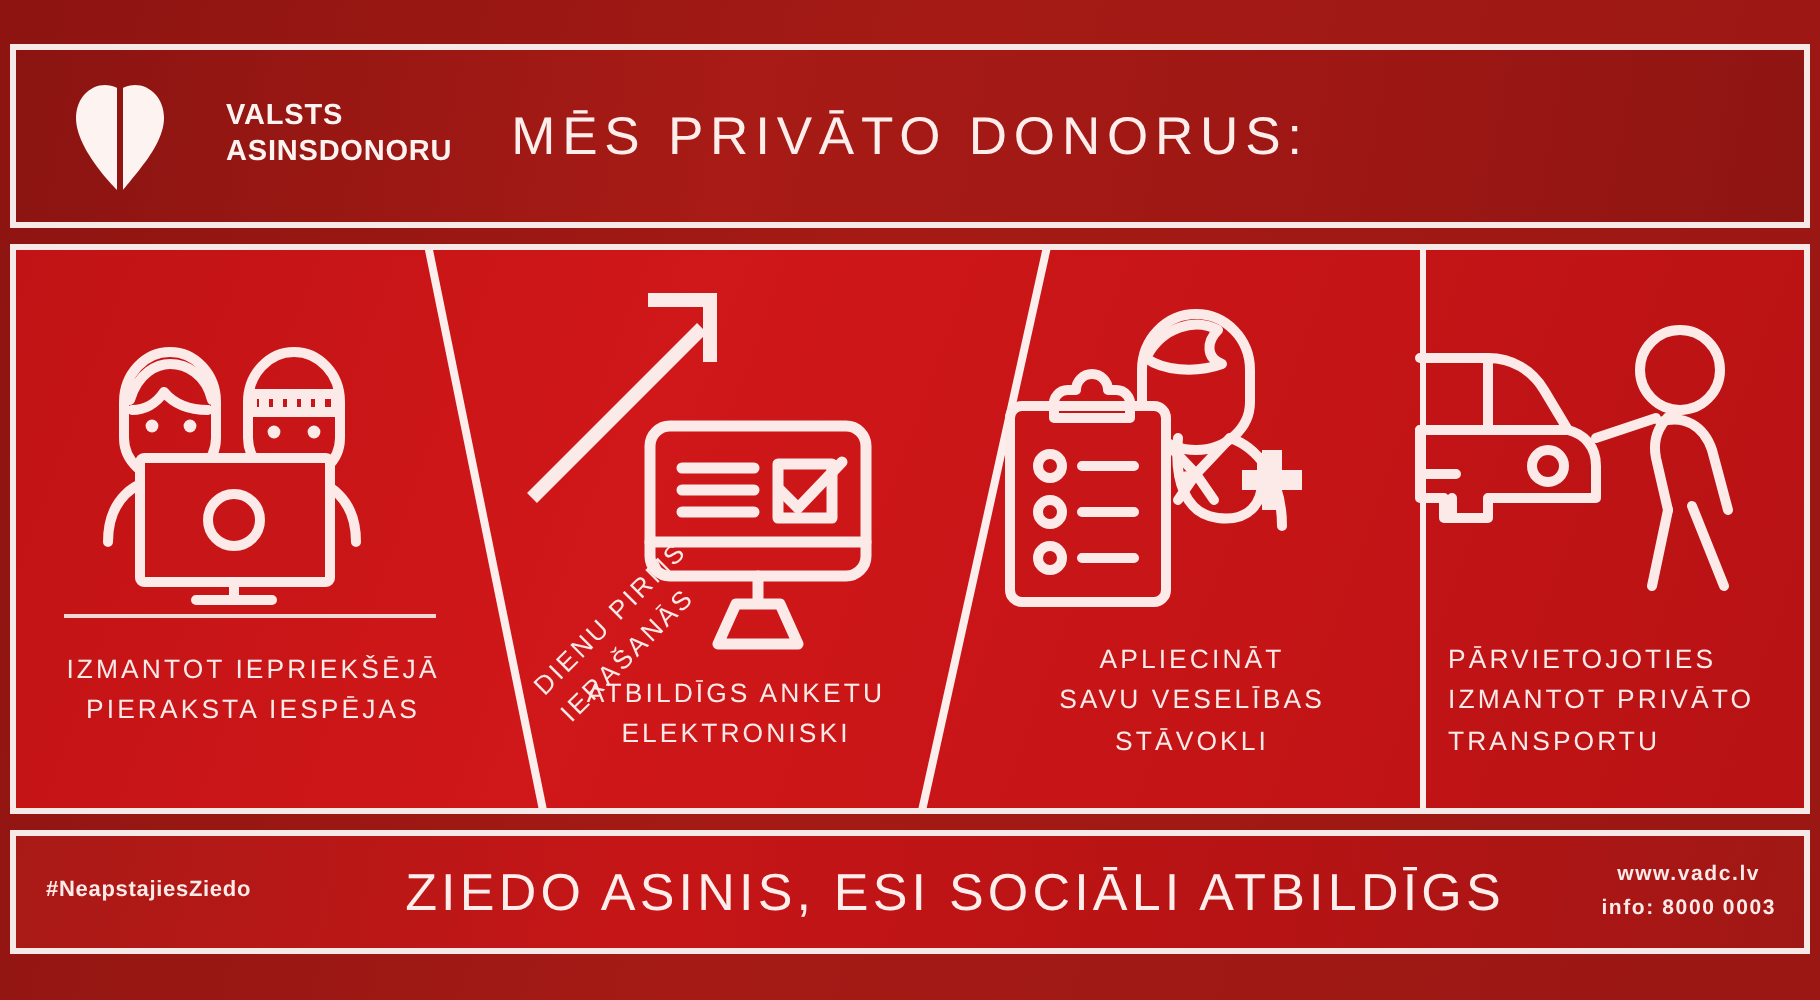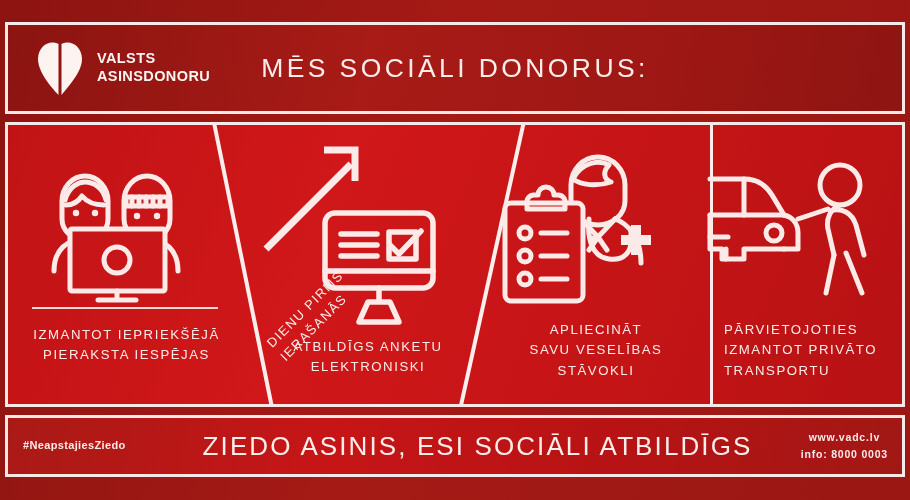--- a/index.html
+++ b/index.html
@@ -17,21 +17,21 @@
   }
 
   
   #header {
     position: absolute;
     left: 5px; top: 22px; width: 900px; height: 92px;
     border: 3px solid #f7e9e7;
     background: linear-gradient(100deg,#8b1411 0%, #a81b16 40%, #9d1714 75%, #8e1512 100%);
     display: flex; align-items: center;
   }
-  #logo-block { display: flex; align-items: center; margin-left: 28px; }
+  #logo-block { display: flex; align-items: center; margin-left: 28px; gap: 16px; }
   .logo-mark { width: 48px; height: 56px; position: relative; flex: none; }
   .logo-text {
     margin-left: 13px; color: #fdf4f2;
     font-weight: bold; font-size: 14.5px; line-height: 1.22;
     letter-spacing: .4px;
   }
   #header-title {
     position: absolute; left: 0; right: 0; text-align: center;
     color: #fdeeec; font-size: 26.5px; letter-spacing: 3.4px;
     font-weight: 400;
@@ -112,21 +112,21 @@
           <path d="M25.5 4 C25.5 4 28 2.5 31.5 2.5 C39 2.5 46 9 46 19 C46 28 39.5 37.5 34 44.5
                    C30.5 49 25.5 55 25.5 55 Z" fill="#fdf4f2"></path>
         </svg>
       </span>
       <div class="logo-text">
         <div>VALSTS</div>
         <div>ASINSDONORU</div>
       </div>
     </div>
 
-    <div id="header-title">MĒS SOCIĀLI DONORUS:</div>
+    <div id="header-title">MĒS PRIVĀTO DONORUS:</div>
   </div>
 
   <div id="body-frame">
 
     <div class="divider" id="div1"></div>
     <div class="divider" id="div2"></div>
     <div class="divider" id="div3"></div>
 
     <div class="panel" id="panel1">
       <span class="panel-icon" style="left:32px; top:28px;">

